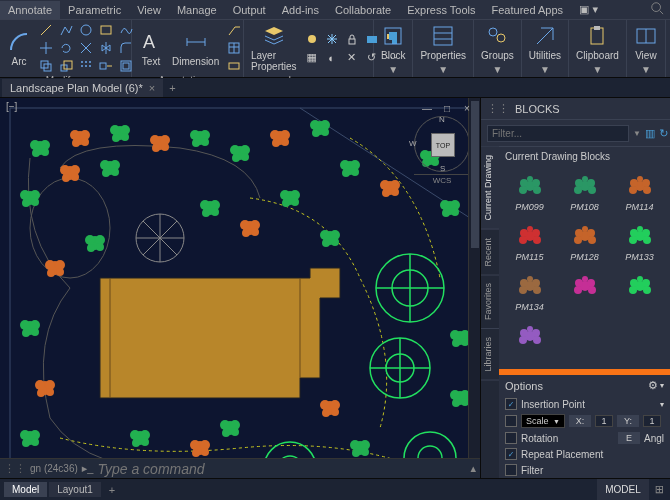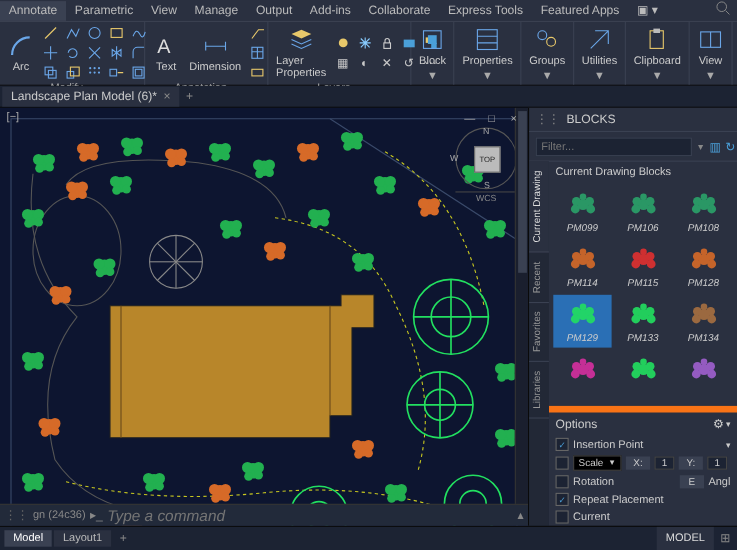--- a/index.html
+++ b/index.html
@@ -760,35 +760,20 @@
                     <g fill="#2aa36a" opacity="0.9">
     <circle cx="15" cy="13" r="5"></circle>
                       <circle cx="9" cy="10" r="4"></circle>
                       <circle cx="21" cy="10" r="4"></circle>
     <circle cx="8" cy="17" r="4"></circle>
                       <circle cx="22" cy="17" r="4"></circle>
                       <circle cx="15" cy="6" r="3"></circle>
   </g>
                   </svg>
                 </div>
-                <div class="blabel">PM106</div>
-              </div>
-              <div class="block">
-                <div class="thumb">
-                  <svg width="30" height="26" viewBox="0 0 30 26">
-                    <g fill="#2aa36a" opacity="0.9">
-    <circle cx="15" cy="13" r="5"></circle>
-                      <circle cx="9" cy="10" r="4"></circle>
-                      <circle cx="21" cy="10" r="4"></circle>
-    <circle cx="8" cy="17" r="4"></circle>
-                      <circle cx="22" cy="17" r="4"></circle>
-                      <circle cx="15" cy="6" r="3"></circle>
-  </g>
-                  </svg>
-                </div>
                 <div class="blabel">PM108</div>
               </div>
               <div class="block">
                 <div class="thumb">
                   <svg width="30" height="26" viewBox="0 0 30 26">
                     <g fill="#d66a28" opacity="0.9">
     <circle cx="15" cy="13" r="5"></circle>
                       <circle cx="9" cy="10" r="4"></circle>
                       <circle cx="21" cy="10" r="4"></circle>
     <circle cx="8" cy="17" r="4"></circle>
@@ -821,35 +806,20 @@
     <circle cx="15" cy="13" r="5"></circle>
                       <circle cx="9" cy="10" r="4"></circle>
                       <circle cx="21" cy="10" r="4"></circle>
     <circle cx="8" cy="17" r="4"></circle>
                       <circle cx="22" cy="17" r="4"></circle>
                       <circle cx="15" cy="6" r="3"></circle>
   </g>
                   </svg>
                 </div>
                 <div class="blabel">PM128</div>
-              </div>
-              <div class="block" data-sel="true">
-                <div class="thumb">
-                  <svg width="30" height="26" viewBox="0 0 30 26">
-                    <g fill="#22e060" opacity="0.9">
-    <circle cx="15" cy="13" r="5"></circle>
-                      <circle cx="9" cy="10" r="4"></circle>
-                      <circle cx="21" cy="10" r="4"></circle>
-    <circle cx="8" cy="17" r="4"></circle>
-                      <circle cx="22" cy="17" r="4"></circle>
-                      <circle cx="15" cy="6" r="3"></circle>
-  </g>
-                  </svg>
-                </div>
-                <div class="blabel">PM129</div>
               </div>
               <div class="block">
                 <div class="thumb">
                   <svg width="30" height="26" viewBox="0 0 30 26">
                     <g fill="#22e060" opacity="0.9">
     <circle cx="15" cy="13" r="5"></circle>
                       <circle cx="9" cy="10" r="4"></circle>
                       <circle cx="21" cy="10" r="4"></circle>
     <circle cx="8" cy="17" r="4"></circle>
                       <circle cx="22" cy="17" r="4"></circle>
@@ -948,21 +918,21 @@
               <span style="flex:1"></span>
               <span class="fld">E</span>
               <span>Angl</span>
             </div>
             <div class="opt-row">
               <div class="cb" data-ch="true"></div>
               <span>Repeat Placement</span>
             </div>
             <div class="opt-row">
               <div class="cb"></div>
-              <span>Current</span>
+              <span>Filter</span>
             </div>
           </div>
         </div>
       </div>
     </div>
   </div>
 
   <div class="cmdline">
     <span style="color:#666">⋮⋮</span>
     <span class="gn">gn (24c36)</span>

